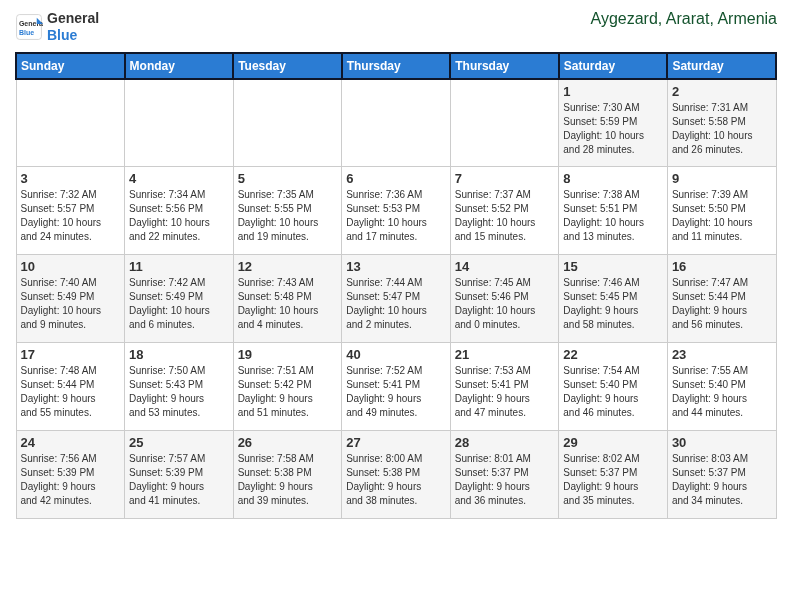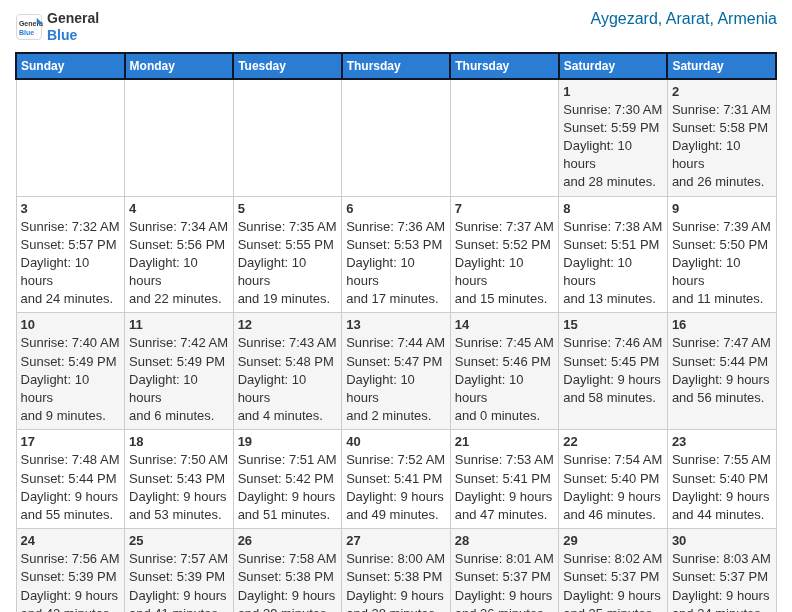--- a/index.html
+++ b/index.html
@@ -34,21 +34,21 @@
       text-align: right;
     }
     .month-title {
       font-size: 32px;
       font-weight: bold;
       color: #333;
       line-height: 1.1;
     }
     .location-title {
       font-size: 16px;
-      color: #0369a1;
+      color: #14532d;
     }
     table {
       width: 100%;
       border-collapse: collapse;
       table-layout: fixed;
     }
     thead tr th {
       background-color: #2b7cd3;
       color: #fff;
       font-size: 12px;
@@ -69,21 +69,21 @@
     tbody tr:nth-child(odd) td {
       background: #f5f5f5;
     }
     .day-num {
       font-size: 13px;
       font-weight: bold;
       display: block;
       margin-bottom: 2px;
     }
     .day-info {
-      font-size: 13px;
+      font-size: 10px;
       line-height: 1.4;
       color: #333;
     }
     .empty-cell {
       background: #fff !important;
     }
   </style>
 </head>
 <body>
 

